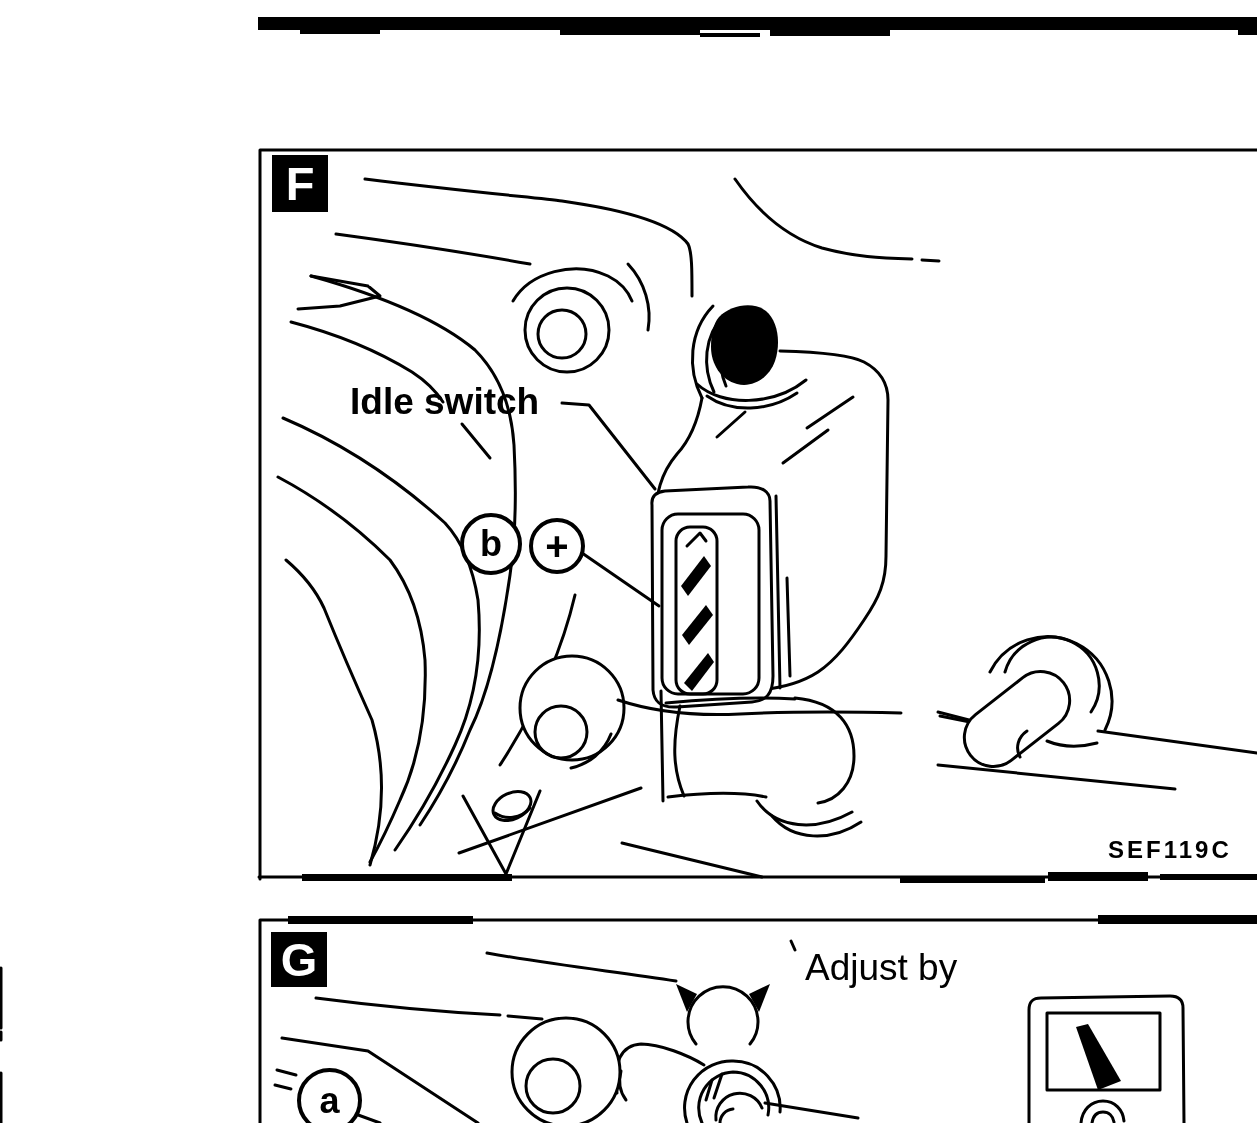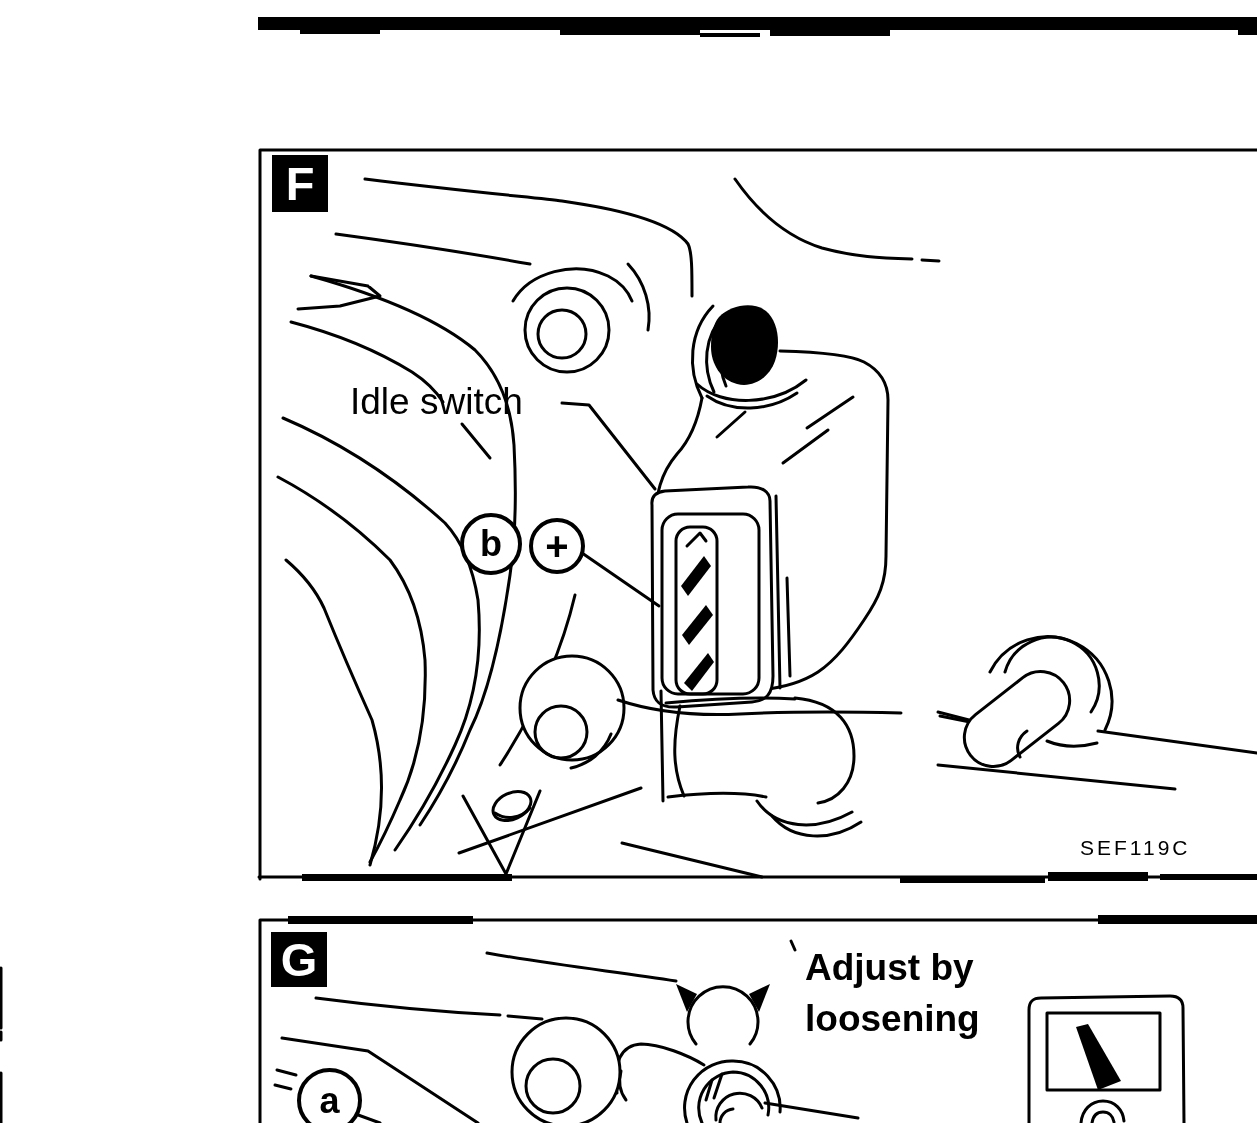--- a/index.html
+++ b/index.html
@@ -11,28 +11,28 @@
   .art path,.art rect,.art circle,.art ellipse{
     fill:none;stroke:#000;stroke-width:3;stroke-linecap:round;stroke-linejoin:round;
   }
   .art .fill{fill:#000;stroke:none;}
   .art .wfill{fill:#fff;}
   .tag{
     position:absolute;background:#000;color:#fff;display:flex;
     align-items:center;justify-content:center;
     font-weight:bold;font-size:47px;line-height:1;
   }
-  .callout{position:absolute;font-weight:normal;font-size:37px;line-height:1;white-space:nowrap;}
+  .callout{position:absolute;font-weight:bold;font-size:37px;line-height:1;white-space:nowrap;}
   .circ{
     position:absolute;border:4px solid #000;border-radius:50%;background:#fff;
     display:flex;align-items:center;justify-content:center;
     font-weight:bold;font-size:36px;line-height:1;
   }
-  .code{position:absolute;font-weight:normal;font-size:21px;letter-spacing:3px;white-space:nowrap;}
-  .note{position:absolute;font-weight:bold;font-size:37px;line-height:51px;white-space:nowrap;}
+  .code{position:absolute;font-weight:bold;font-size:24px;letter-spacing:3px;white-space:nowrap;margin-left:28px;}
+  .note{position:absolute;font-weight:normal;font-size:37px;line-height:51px;white-space:nowrap;}
   .note div{height:51px;}
 </style>
 </head>
 <body>
 
 <div class="page">
 
   <svg class="art" viewBox="0 0 1257 1123">
 
     <g>
@@ -206,16 +206,15 @@
   <div class="circ" style="left:529px;top:518px;width:48px;height:48px;font-size:40px;">+</div>
 
   <div class="code" style="left:1080px;top:836px;">SEF119C</div>
 
   <div class="tag" style="left:271px;top:932px;width:56px;height:55px;">G</div>
 
   <div class="circ" style="left:297px;top:1068px;width:57px;height:57px;">a</div>
 
   <div class="note" style="left:805px;top:942px;">
     <div>Adjust by</div>
-    <div>loosening</div>
   </div>
 
 </div>
 
 </body></html>

